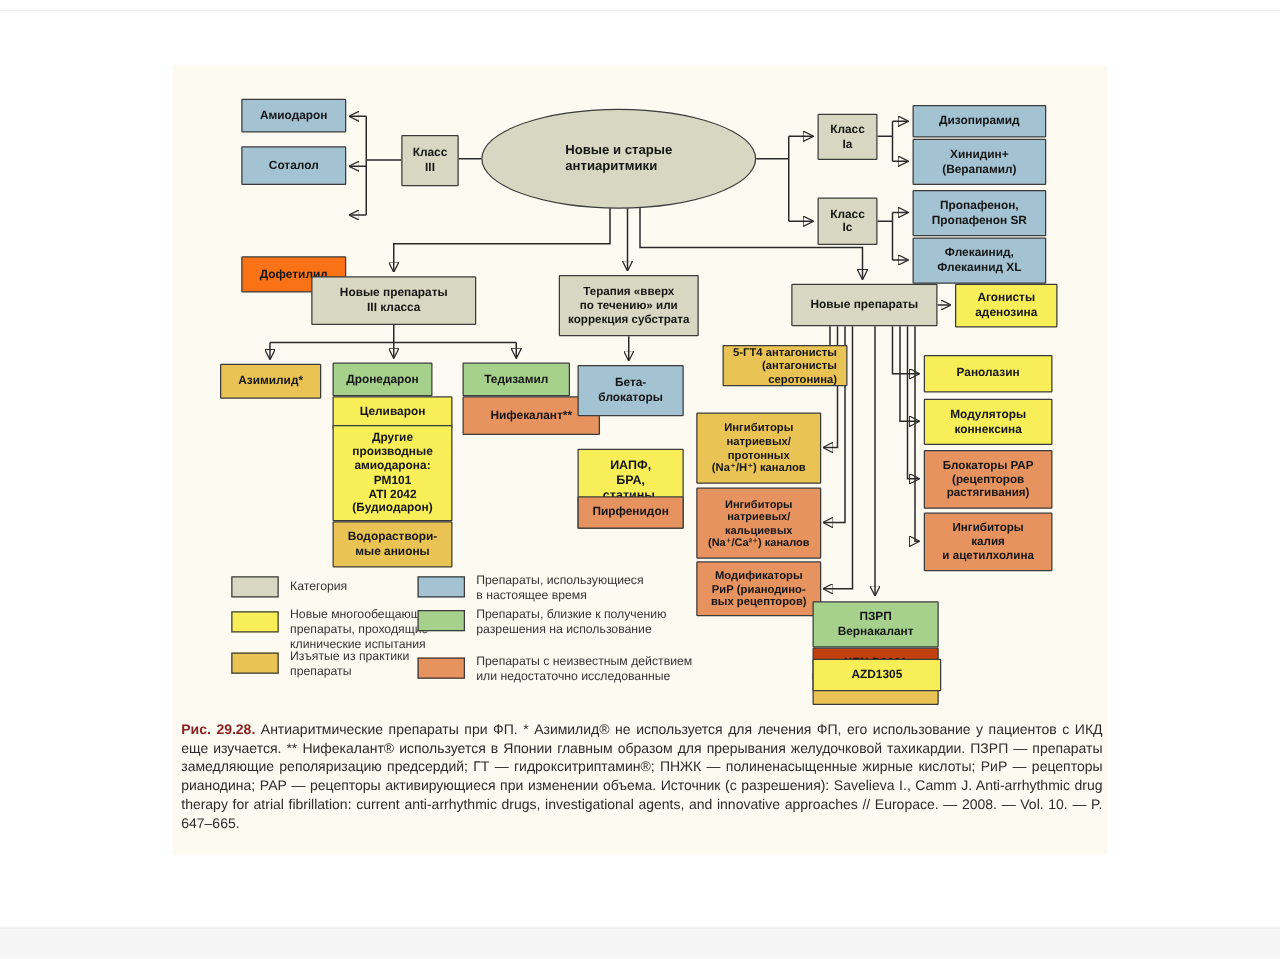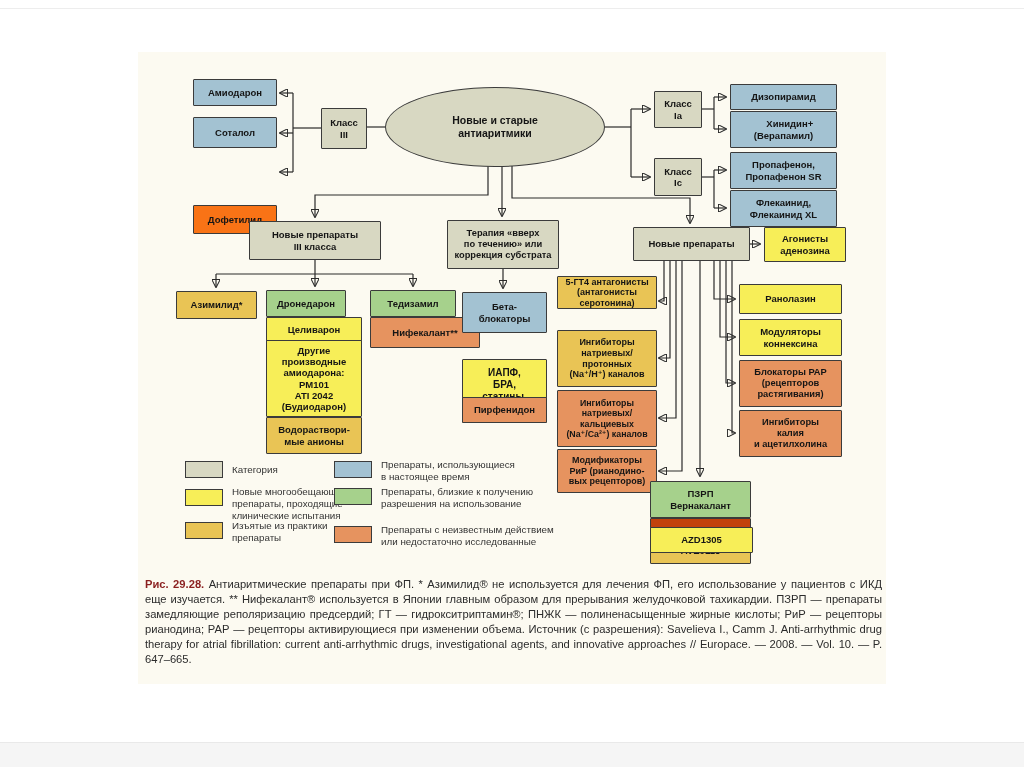--- a/index.html
+++ b/index.html
@@ -8,21 +8,21 @@
   .edge-top{position:absolute;left:0;right:0;top:8px;height:1px;background:#ededed;}
   .edge-bottom{position:absolute;left:0;right:0;top:742px;height:25px;background:#f5f5f5;border-top:1px solid #e9e9e9;}
   .scan{position:absolute;left:138px;top:52px;width:748px;height:632px;background:#fcfaf1;}
   .connectors{position:absolute;left:0;top:0;width:1024px;height:767px;pointer-events:none;}
   .connectors path{fill:none;stroke:#2a2a2a;stroke-width:1.2;}
   .node{position:absolute;display:flex;align-items:center;justify-content:center;
         text-align:center;border:1.4px solid #3b3b3b;border-radius:1px;
         font-weight:bold;font-size:9.5px;line-height:1.18;color:#151515;
         white-space:pre-line;box-sizing:border-box;padding:12px 2px;}
   .root-ellipse{position:absolute;border:1.6px solid #3b3b3b;border-radius:50%;
-        display:flex;align-items:center;justify-content:center;text-align:center;
+        display:flex;align-items:center;justify-content:center;text-align:left;
         font-weight:bold;font-size:10.5px;line-height:1.25;color:#151515;white-space:pre-line;box-sizing:border-box;}
   .legend-swatch{position:absolute;width:38px;height:17px;border:1.2px solid #3b3b3b;box-sizing:border-box;}
   .legend-label{position:absolute;font-size:9.8px;line-height:1.24;color:#333;white-space:pre-line;}
   .caption{position:absolute;left:145px;top:577px;width:737px;font-size:11.2px;
            line-height:1.34;color:#2b2b2b;text-align:justify;}
   .caption .cap-label{font-weight:bold;color:#8a1f1f;}
 </style>
 </head>
 <body>
 
@@ -91,21 +91,21 @@
       <div class="node" style="left: 193px; top: 79px; width: 84px; height: 27px; background: rgb(163, 194, 210);">Амиодарон</div>
       <div class="node" style="left: 193px; top: 117px; width: 84px; height: 31px; background: rgb(163, 194, 210);">Соталол</div>
       <div class="node" style="left: 193px; top: 157px; width: 84px; height: 29px; background: #f97316; margin-top: 48px;">Дофетилид</div>
       <div class="node" style="left: 321px; top: 108px; width: 46px; height: 41px; background: rgb(216, 216, 194);">Класс
 III</div>
       <div class="node" style="left: 654px; top: 91px; width: 48px; height: 37px; background: rgb(216, 216, 194);">Класс
 Ia</div>
       <div class="node" style="left: 654px; top: 158px; width: 48px; height: 38px; background: rgb(216, 216, 194);">Класс
 Ic</div>
       <div class="node" style="left: 730px; top: 84px; width: 107px; height: 26px; background: rgb(163, 194, 210);">Дизопирамид</div>
-      <div class="node" style="left: 730px; top: 111px; width: 107px; height: 37px; background: rgb(163, 194, 210); text-align: right;">Хинидин+
+      <div class="node" style="left: 730px; top: 111px; width: 107px; height: 37px; background: rgb(163, 194, 210);">Хинидин+
 (Верапамил)</div>
       <div class="node" style="left: 730px; top: 152px; width: 107px; height: 37px; background: rgb(163, 194, 210);">Пропафенон,
 Пропафенон SR</div>
       <div class="node" style="left: 730px; top: 190px; width: 107px; height: 37px; background: rgb(163, 194, 210);">Флекаинид,
 Флекаинид XL</div>
       <div class="node" style="left: 249px; top: 221px; width: 132px; height: 39px; background: rgb(216, 216, 194);">Новые препараты
 III класса</div>
       <div class="node" style="left: 447px; top: 220px; width: 112px; height: 49px; font-size: 9.3px; background: rgb(216, 216, 194);">Терапия «вверх
 по течению» или
 коррекция субстрата</div>
@@ -125,21 +125,21 @@
 мые анионы</div>
       <div class="node" style="left: 370px; top: 290px; width: 86px; height: 27px; background: rgb(166, 209, 140);">Тедизамил</div>
       <div class="node" style="left: 370px; top: 317px; width: 110px; height: 31px; background: rgb(230, 147, 95);">Нифекалант**</div>
       <div class="node" style="left: 462px; top: 292px; width: 85px; height: 41px; background: rgb(163, 194, 210);">Бета-
 блокаторы</div>
       <div class="node" style="left: 462px; top: 333px; width: 85px; height: 64px; font-size: 10px; background: rgb(247, 238, 88); margin-top: 26px;">ИАПФ,
 БРА,
 статины,
 ПНЖК</div>
       <div class="node" style="left: 462px; top: 397px; width: 85px; height: 26px; background: rgb(230, 147, 95);">Пирфенидон</div>
-      <div class="node" style="left: 557px; top: 276px; width: 100px; height: 33px; font-size: 9px; background: rgb(233, 196, 85);">5-ГТ4 антагонисты
+      <div class="node" style="left: 578px; top: 276px; width: 100px; height: 33px; font-size: 9px; background: rgb(233, 196, 85); text-align: right;">5-ГТ4 антагонисты
 (антагонисты
 серотонина)</div>
       <div class="node" style="left: 557px; top: 330px; width: 100px; height: 57px; font-size: 9px; background: rgb(233, 196, 85);">Ингибиторы
 натриевых/
 протонных
 (Na⁺/H⁺) каналов</div>
       <div class="node" style="left: 557px; top: 390px; width: 100px; height: 57px; font-size: 8.8px; background: rgb(230, 147, 95);">Ингибиторы
 натриевых/
 кальциевых
 (Na⁺/Ca²⁺) каналов</div>

